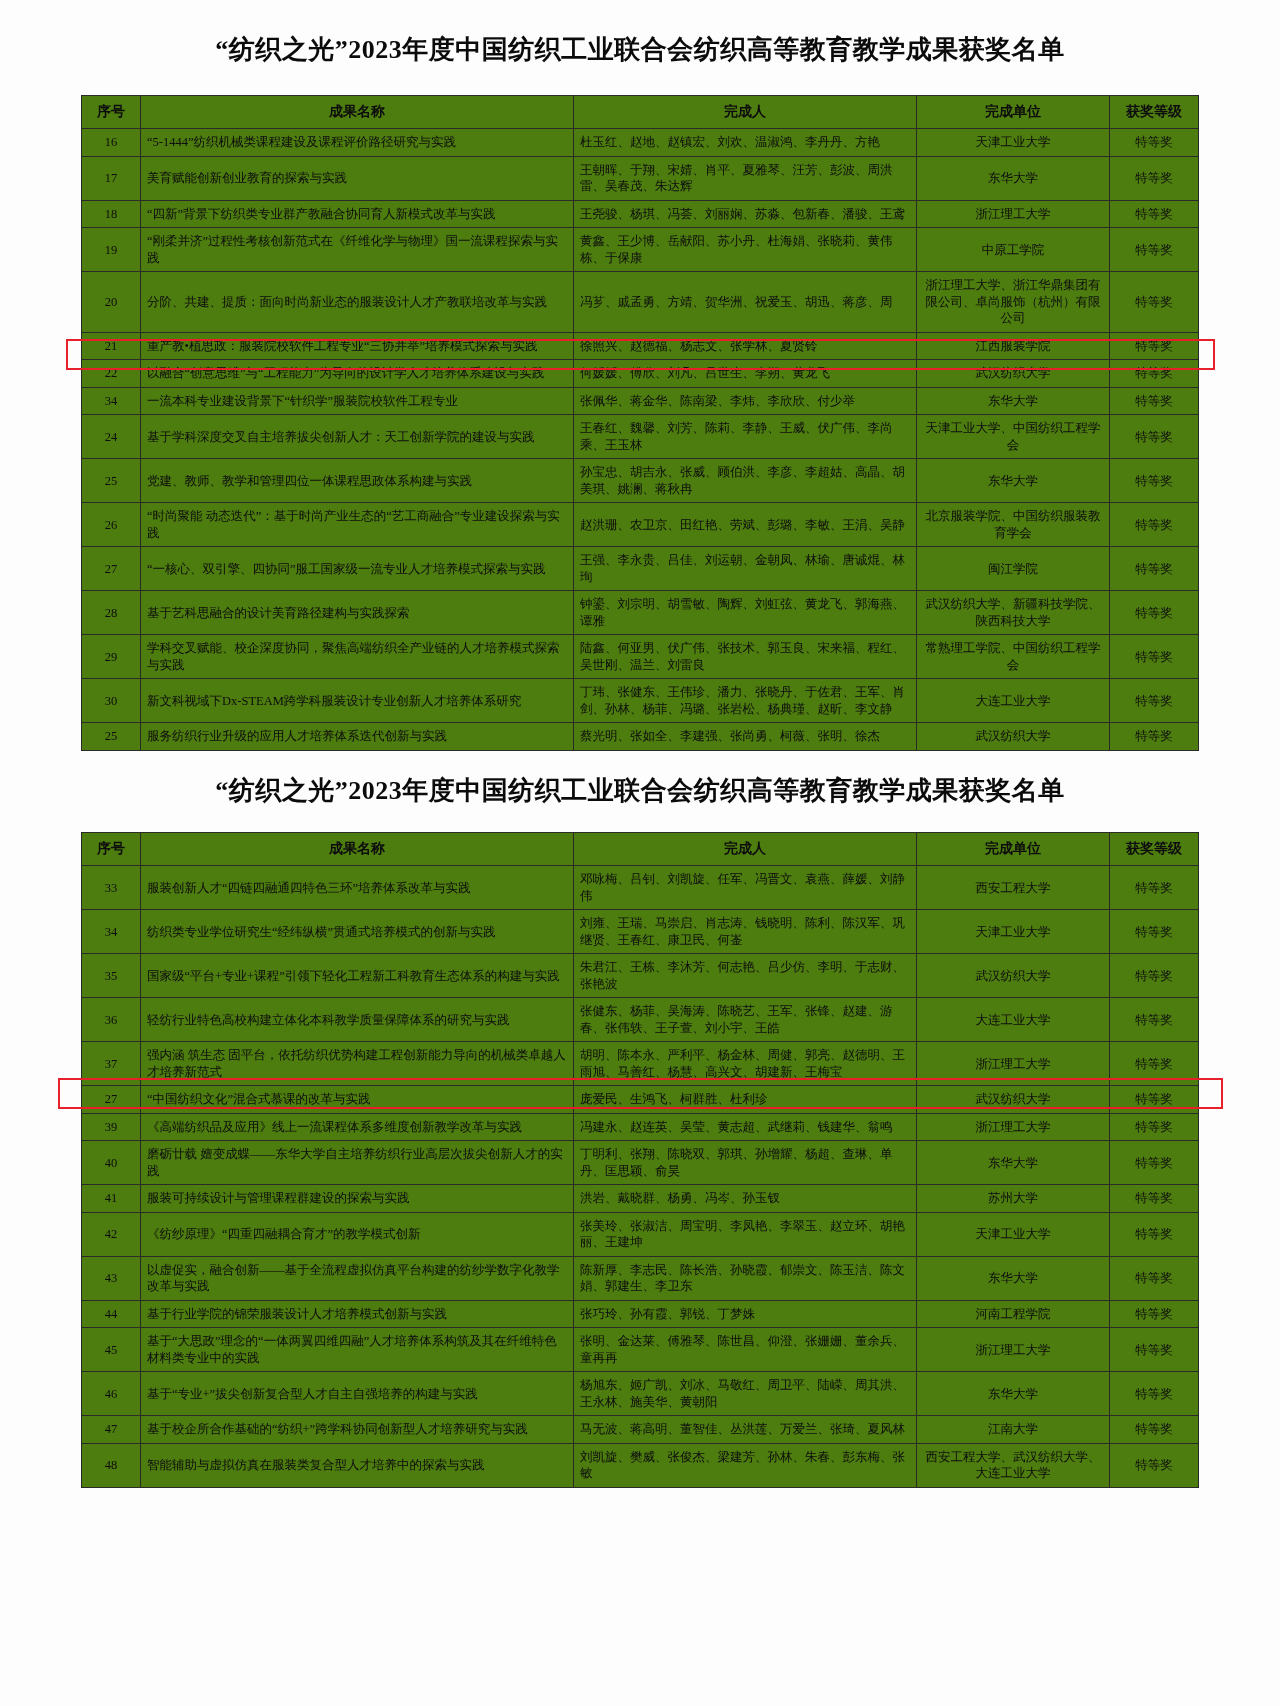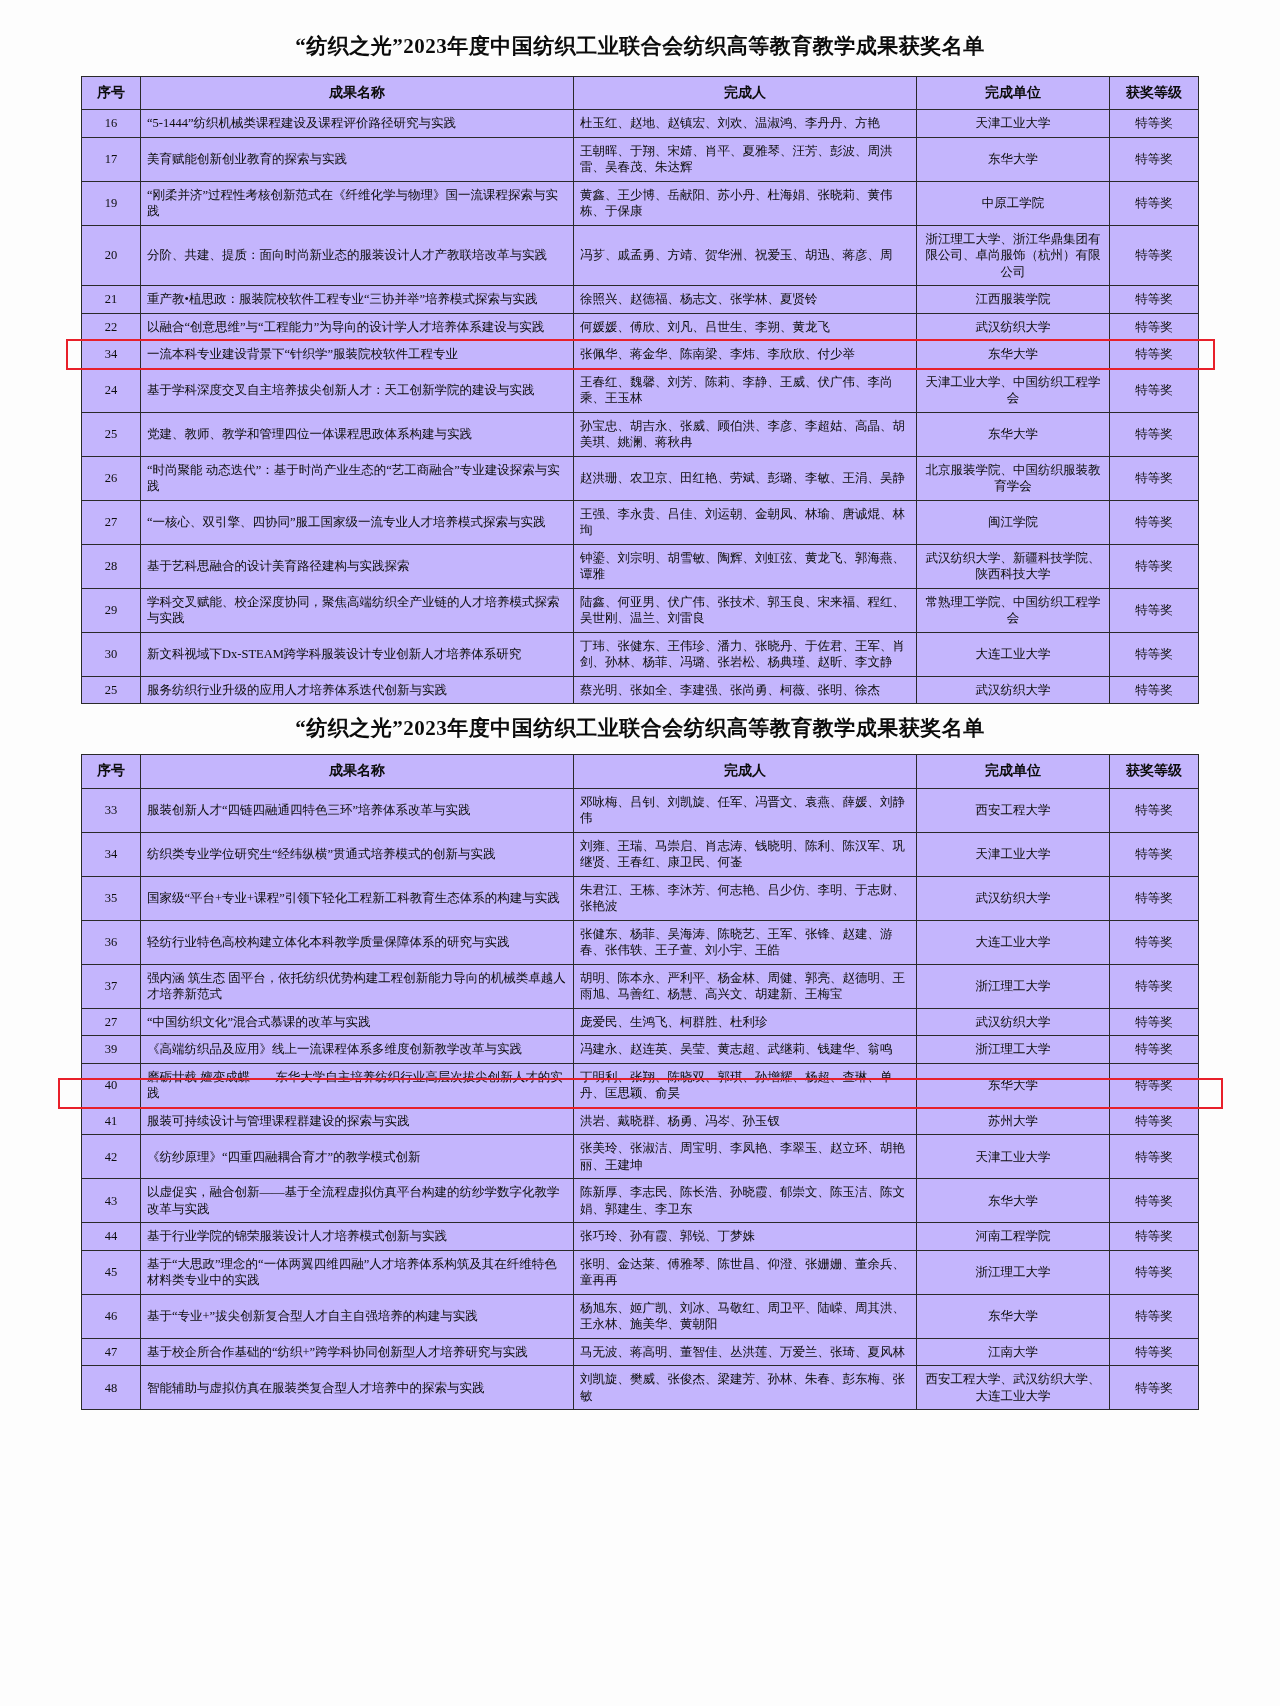--- a/index.html
+++ b/index.html
@@ -16,36 +16,36 @@
     overflow: hidden;
   }
   .page {
     width: 1280px;
     height: 1706px;
     position: relative;
     background: #fdfdfd;
   }
   .doc-title {
     text-align: center;
-    font-size: 21px;
+    font-size: 26px;
     font-weight: bold;
     letter-spacing: 0.5px;
     padding: 0;
     margin: 0;
     color: #0b0b0b;
   }
   .title-1 { padding-top: 32px; padding-bottom: 16px; }
   .title-2 { padding-top: 10px; padding-bottom: 12px; }
 
   table.award {
     border-collapse: collapse;
     table-layout: fixed;
-    margin: 0 auto;
+    margin: 12px auto;
     border: 1.5px solid #1a1a1a;
-    background: #c4b5fd;
+    background: #4d7c0f;
   }
   table.award td, table.award th {
     border: 1px solid #2a2a2a;
     font-size: 12.5px;
     line-height: 1.32;
     padding: 5px 6px;
     vertical-align: middle;
     color: #0d0d0d;
     font-weight: normal;
   }
@@ -101,20 +101,27 @@
             <td class="c-level">特等奖</td>
           </tr>
           <tr>
             <td class="c-idx">17</td>
             <td class="c-name">美育赋能创新创业教育的探索与实践</td>
             <td class="c-ppl">王朝晖、于翔、宋婧、肖平、夏雅琴、汪芳、彭波、周洪雷、吴春茂、朱达辉</td>
             <td class="c-unit">东华大学</td>
             <td class="c-level">特等奖</td>
           </tr>
           <tr>
+            <td class="c-idx">18</td>
+            <td class="c-name">“四新”背景下纺织类专业群产教融合协同育人新模式改革与实践</td>
+            <td class="c-ppl">王尧骏、杨琪、冯荟、刘丽娴、苏淼、包新春、潘骏、王鸢</td>
+            <td class="c-unit">浙江理工大学</td>
+            <td class="c-level">特等奖</td>
+          </tr>
+          <tr>
             <td class="c-idx">19</td>
             <td class="c-name">“刚柔并济”过程性考核创新范式在《纤维化学与物理》国一流课程探索与实践</td>
             <td class="c-ppl">黄鑫、王少博、岳献阳、苏小丹、杜海娟、张晓莉、黄伟栋、于保康</td>
             <td class="c-unit">中原工学院</td>
             <td class="c-level">特等奖</td>
           </tr>
           <tr>
             <td class="c-idx">20</td>
             <td class="c-name">分阶、共建、提质：面向时尚新业态的服装设计人才产教联培改革与实践</td>
             <td class="c-ppl">冯芗、戚孟勇、方靖、贺华洲、祝爱玉、胡迅、蒋彦、周</td>

